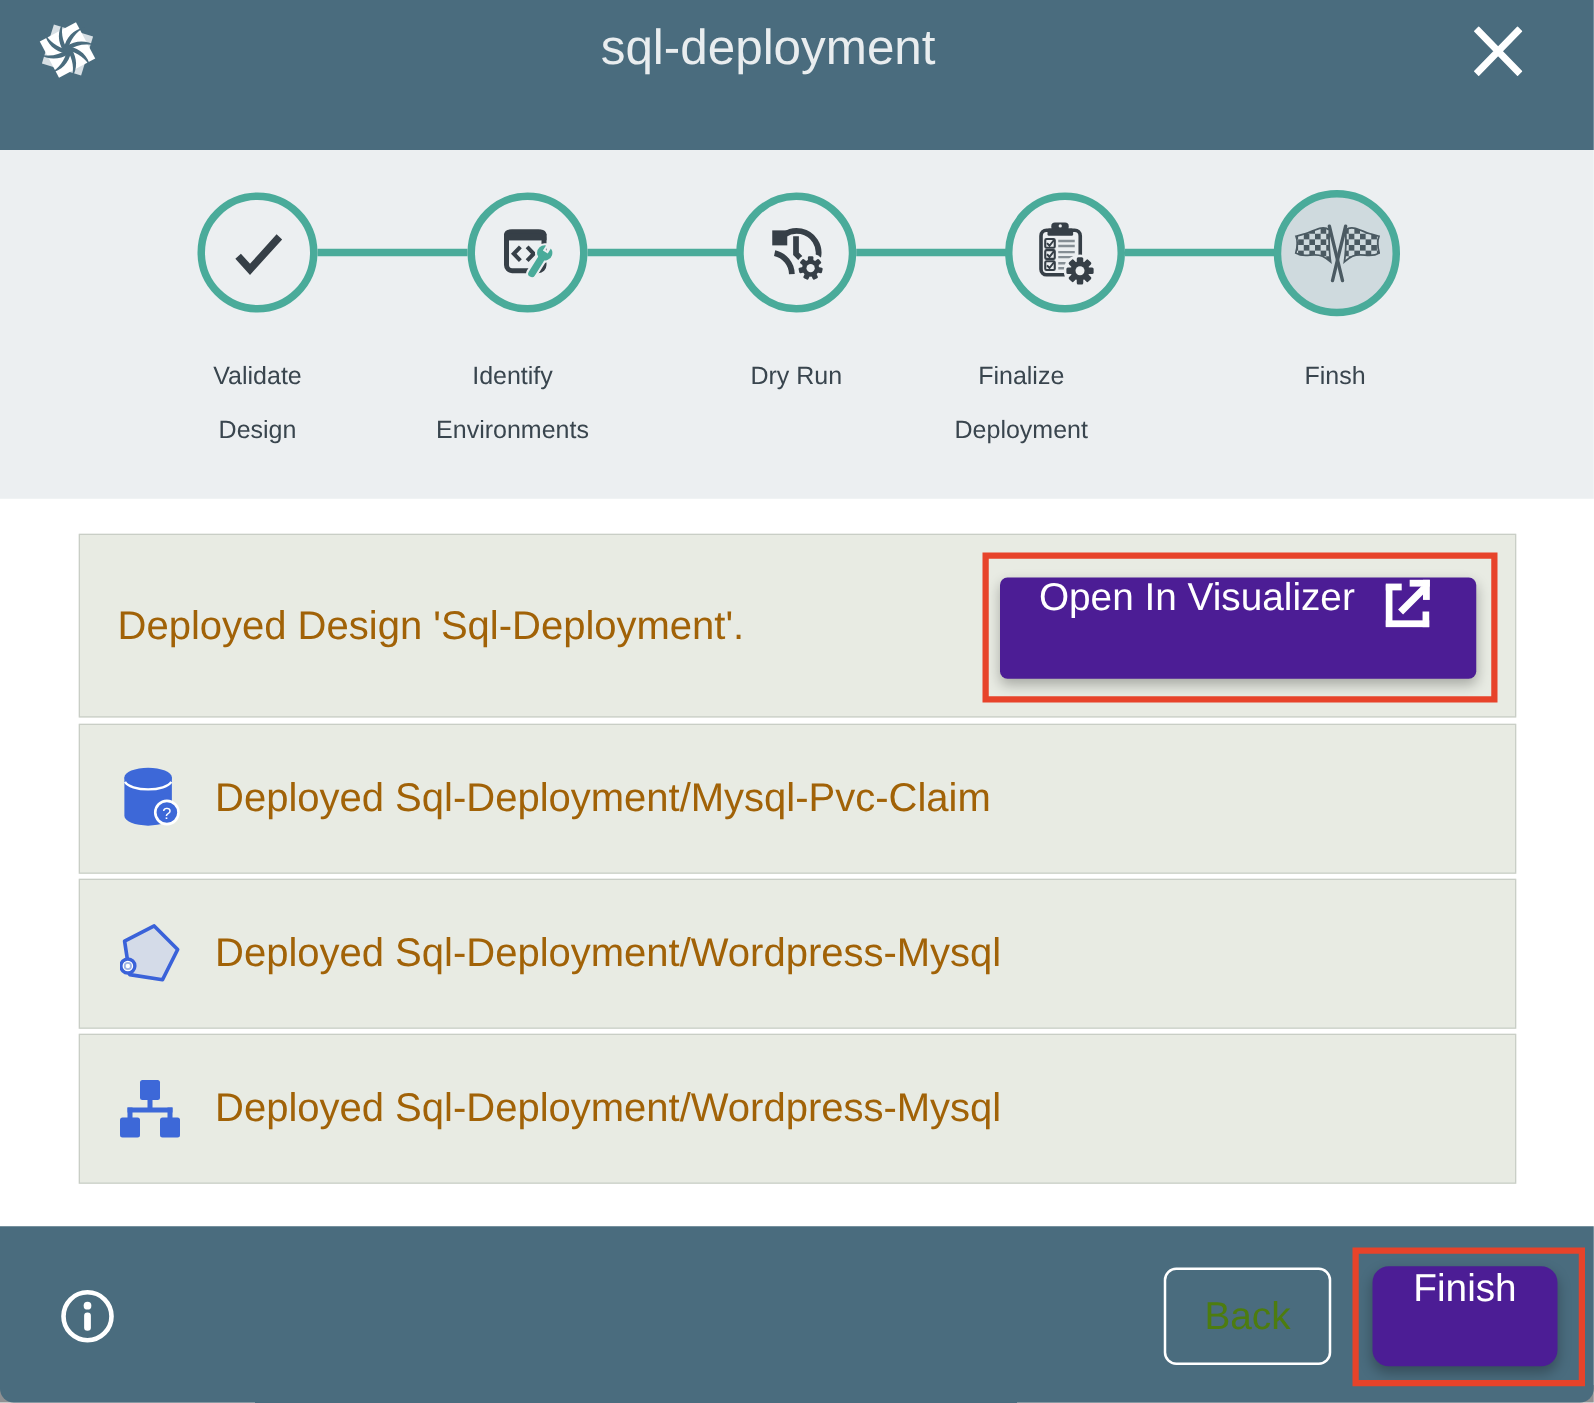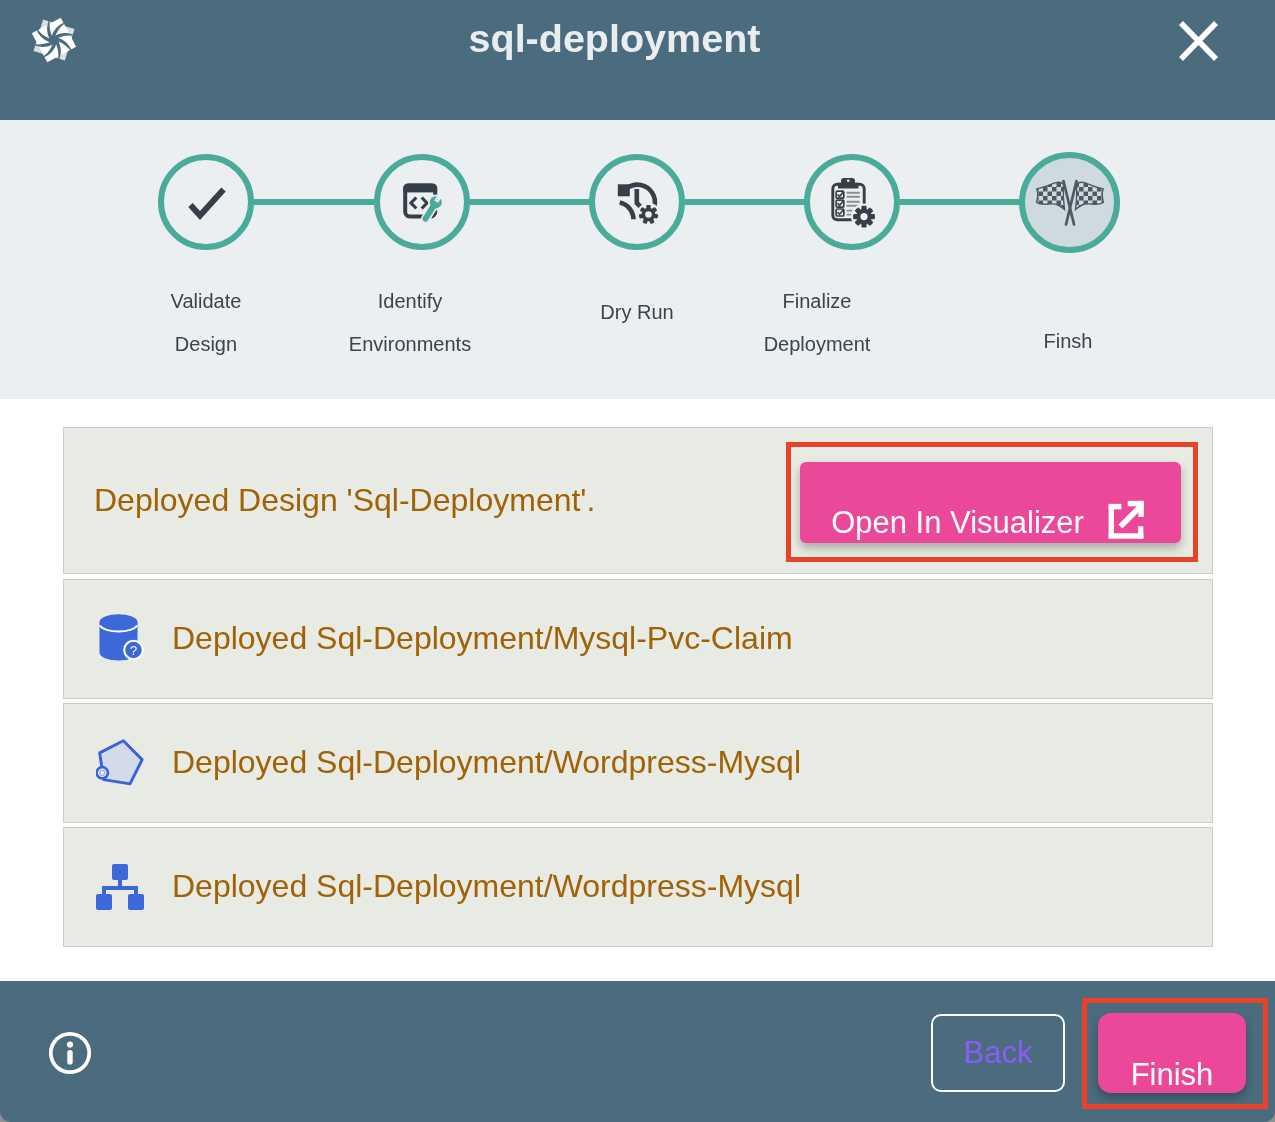--- a/index.html
+++ b/index.html
@@ -2,43 +2,43 @@
 <html><head>
 <meta charset="utf-8">
 <style>
   * { margin:0; padding:0; box-sizing:border-box; }
   html,body { width:1275px; height:1122px; overflow:hidden; background:#fff;
     font-family:"Liberation Sans", sans-serif; }
   .abs { position:absolute; }
   
   .header { position:absolute; left:0; top:0; width:1275px; height:120px; background:#4a6c7e; }
   .title { position:absolute; top:19px; left:0; width:1229px; text-align:center;
-    color:#e9edef; font-size:39.5px; font-weight:700; line-height:1; }
+    color:#e9edef; font-size:39.5px; font-weight:400; line-height:1; }
   
   .stepsec { position:absolute; left:0; top:120px; width:1275px; height:279px; background:#eceff1; }
   .conn { position:absolute; top:199px; height:6px; background:#4aab9a; }
   .circ { position:absolute; top:154px; width:96px; height:96px; border-radius:50%;
     border:6px solid #4aab9a; background:#eceff1; }
   .circ.fill { background:#cfdade; }
   .slabel { position:absolute; top:280px; width:260px; text-align:center; color:#39454e;
     font-size:20px; line-height:42.5px; }
   
   .row { position:absolute; left:63px; width:1150px; background:#e8ebe3; border:1px solid #c9cec6; }
   .rowtxt { position:absolute; color:#a16207; font-size:32px; line-height:1; white-space:nowrap; }
   
-  .tealbtn { position:absolute; background:#ec4899; border-radius:6px; color:#fff;
-    display:flex; align-items:flex-end; justify-content:center;
+  .tealbtn { position:absolute; background:#4c1d95; border-radius:6px; color:#fff;
+    display:flex; align-items:flex-start; justify-content:center;
     box-shadow:0 5px 10px rgba(0,0,0,0.28); }
   .redbox { position:absolute; border:5px solid #e7432a; }
   
   .footer { position:absolute; left:0; top:981px; width:1275px; height:141px; background:#4a6c7e;
     border-bottom-left-radius:11px; border-bottom-right-radius:11px; }
   .graystrip { position:absolute; left:0; top:1108px; width:1275px; height:14px; background:#8f9092; }
   .backbtn { position:absolute; left:931px; top:1014px; width:134px; height:78px;
-    border:2px solid #fff; border-radius:10px; color:#8b5cf6; font-size:31px;
+    border:2px solid #fff; border-radius:10px; color:#4d7c0f; font-size:31px;
     display:flex; align-items:center; justify-content:center; }
 </style>
 </head>
 <body>
 
 <div class="header"></div>
 <div class="title">sql-deployment</div>
 
 <svg class="abs" style="left:29px; top:15px;" width="50" height="50" viewBox="0 0 50 50">
   <g transform="translate(25,25)">
@@ -171,23 +171,23 @@
   <g stroke="#4b5a62" stroke-width="2.7" fill="none" stroke-linecap="round">
     <path d="M 29.5 3 L 40 46.5"></path>
     <path d="M 42.5 3 L 32 46.5"></path>
   </g>
   <path d="M 29.5 6 C 24 1.5 17 7 10 9 C 7.5 9.7 5 10.5 2.8 11 C 4.4 15 3.8 20 2.6 24.5 C 10 29 17 23.5 24 27 C 26.5 28.2 28.5 29.8 30.5 31.5 C 29.3 23 29 14 29.5 6 Z" fill="url(#chk)" stroke="#4b5a62" stroke-width="1.4"></path>
   <path d="M 42.5 6 C 48 1.5 55 7 62 9 C 64.5 9.7 67 10.5 69.2 11 C 67.6 15 68.2 20 69.4 24.5 C 62 29 55 23.5 48 27 C 45.5 28.2 43.5 29.8 41.5 31.5 C 42.7 23 43 14 42.5 6 Z" fill="url(#chk)" stroke="#4b5a62" stroke-width="1.4"></path>
 </svg>
 
 <div class="slabel" style="left:76px;">Validate<br>Design</div>
 <div class="slabel" style="left:280px;">Identify<br>Environments</div>
-<div class="slabel" style="left:507px;margin-top:11px;">Dry Run</div>
+<div class="slabel" style="left:507px;">Dry Run</div>
 <div class="slabel" style="left:687px;text-align:center;">Finalize<br>Deployment</div>
-<div class="slabel" style="left:938px;margin-top:40px;">Finsh</div>
+<div class="slabel" style="left:938px;">Finsh</div>
 
 <div class="row" style="top:427px; height:147px;"></div>
 <div class="rowtxt" style="left:94px; top:484px;">Deployed Design 'Sql-Deployment'.</div>
 
 <div class="tealbtn" style="left:800px; top:462px; width:381px; height:81px; font-size:31px; padding-right:2px;">
   <span style="margin-right:20px; position:relative; top:-2px;">Open In Visualizer</span>
   <svg width="44" height="44" viewBox="0 0 38 38">
     <rect x="4" y="5" width="4.6" height="29" fill="#fff"></rect>
     <rect x="4" y="4.2" width="11" height="4.7" fill="#fff"></rect>
     <rect x="4" y="29.6" width="30" height="4.7" fill="#fff"></rect>

